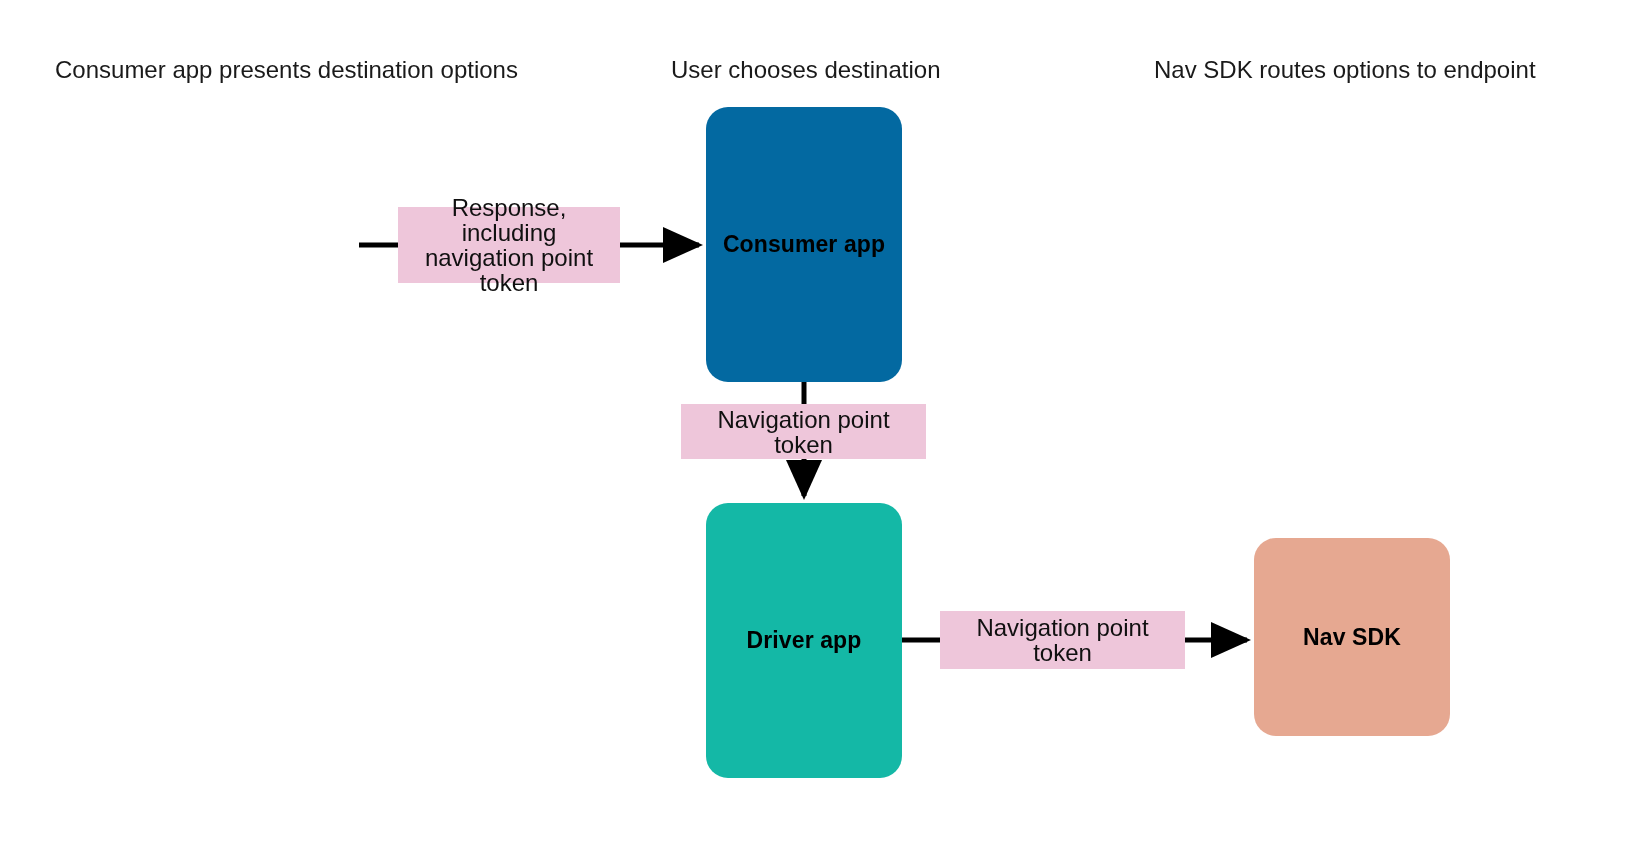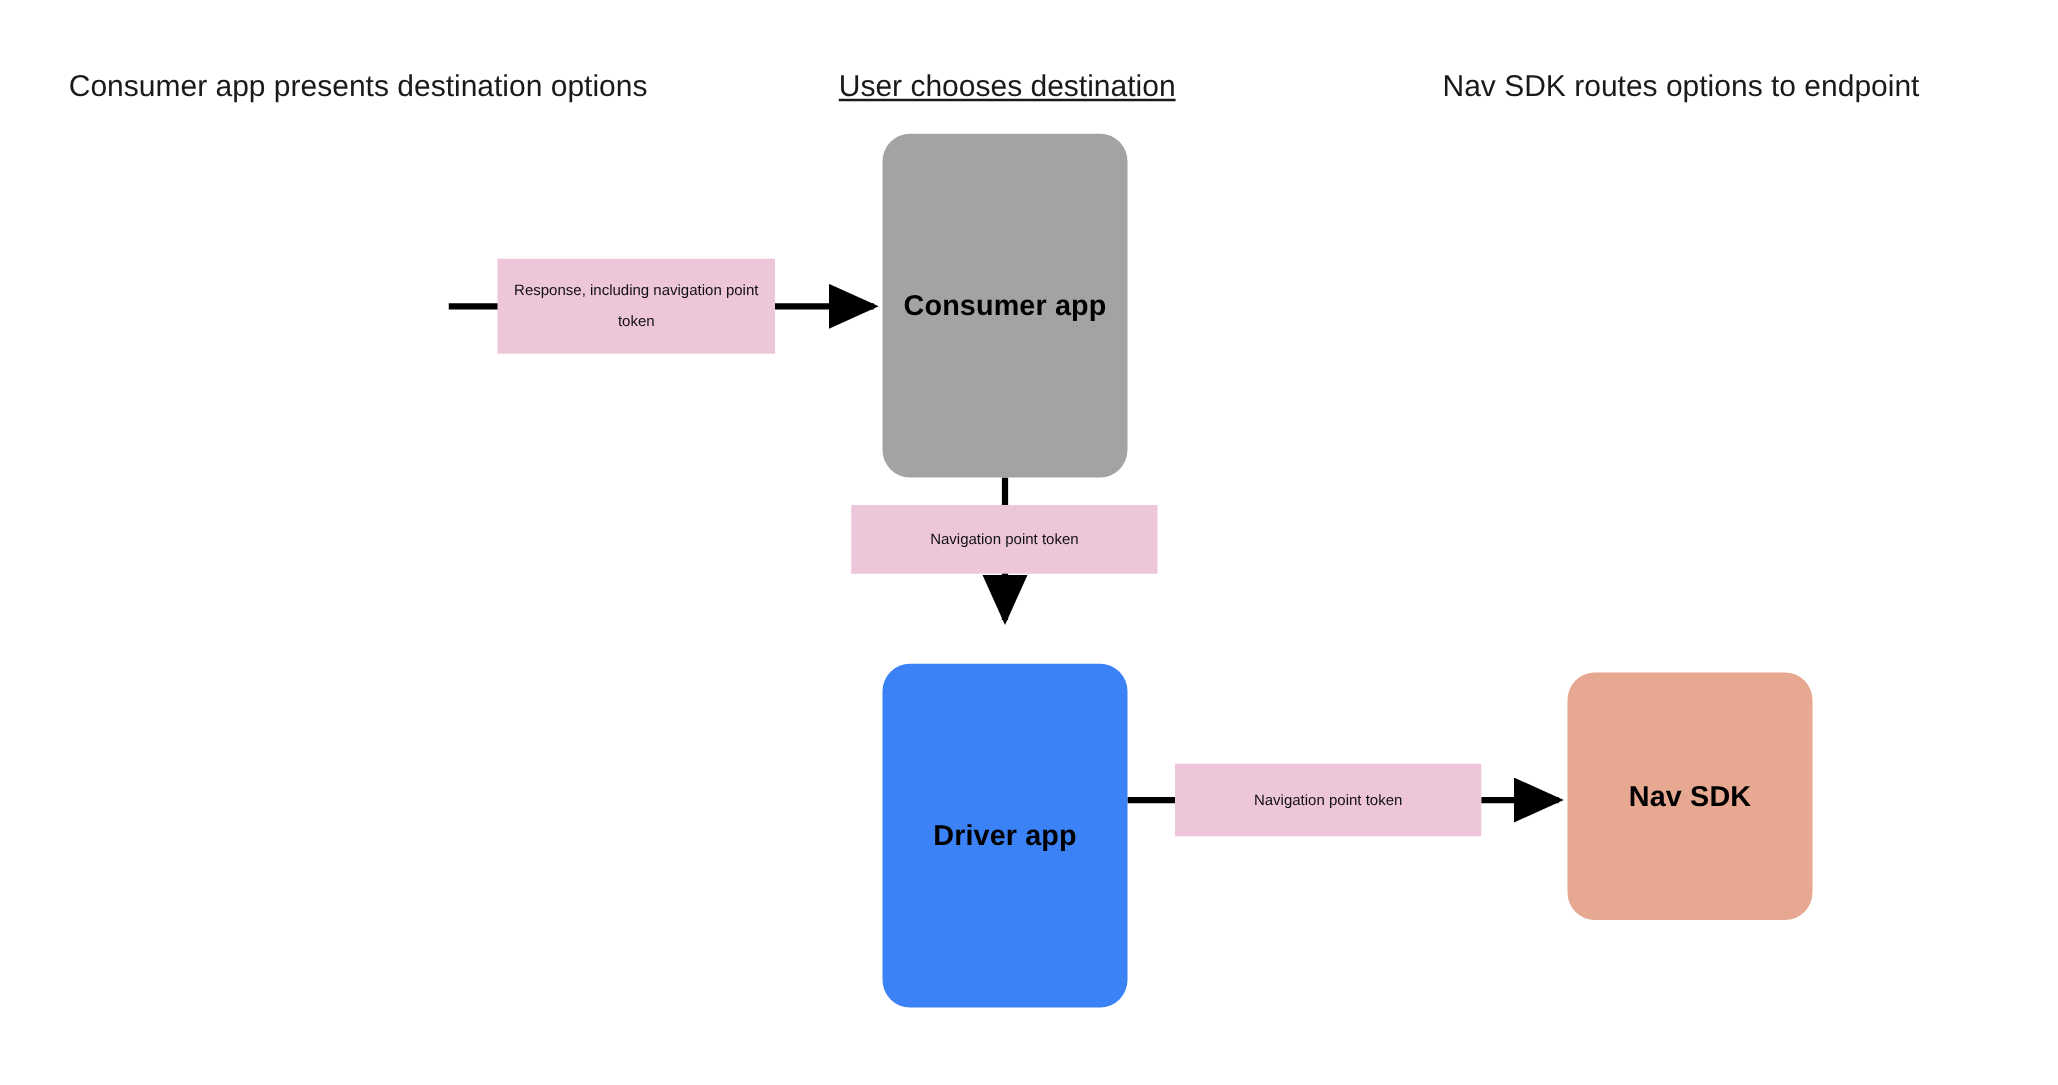--- a/index.html
+++ b/index.html
@@ -25,21 +25,21 @@
   }
   .stage-header {
     position: absolute;
     font-size: 24px;
     line-height: 28px;
     font-weight: 400;
     color: #1a1a1a;
     white-space: nowrap;
   }
   #stage-header-1 { left: 55px;   top: 56px; }
-  #stage-header-2 { left: 671px;  top: 56px; text-decoration: underline; }
+  #stage-header-2 { left: 671px;  top: 56px; }
   #stage-header-3 { left: 1154px; top: 56px; }
 
   .node-box {
     position: absolute;
     border-radius: 22px;
     display: flex;
     align-items: center;
     justify-content: center;
   }
   .node-label {
@@ -68,21 +68,21 @@
     background: #e6a891;
   }
 
   .edge-label {
     position: absolute;
     background: #eec6da;
     display: flex;
     align-items: center;
     justify-content: center;
     text-align: center;
-    font-size: 12px;
+    font-size: 24px;
     line-height: 25px;
     font-weight: 400;
     color: #101010;
     padding: 0 6px;
     box-sizing: border-box;
   }
   #edge-label-geocoding-to-consumer {
     left: 398px; top: 207px; width: 222px; height: 76px;
   }
   #edge-label-consumer-to-driver {
@@ -126,25 +126,25 @@
     <line x1="804" y1="382" x2="804" y2="405" stroke="#000000" stroke-width="5"></line>
 
     <line x1="804" y1="458" x2="804" y2="496" stroke="#000000" stroke-width="5" marker-end="url(#arrow-head-down)"></line>
 
     <line x1="902" y1="640" x2="941" y2="640" stroke="#000000" stroke-width="5"></line>
 
     <line x1="1185" y1="640" x2="1247" y2="640" stroke="#000000" stroke-width="5" marker-end="url(#arrow-head-right)"></line>
   </svg>
 
 
-  <div class="node-box" id="node-consumer-app" style="background: #a3a3a3;">
+  <div class="node-box" id="node-consumer-app" style="background: #0369a1;">
     <span class="node-label">Consumer app</span>
   </div>
 
-  <div class="node-box" id="node-driver-app" style="background: #3b82f6; margin-top: 28px;">
+  <div class="node-box" id="node-driver-app" style="background: #14b8a6;">
     <span class="node-label">Driver app</span>
   </div>
 
   <div class="node-box" id="node-nav-sdk" style="background: rgb(230, 168, 145);">
     <span class="node-label">Nav SDK</span>
   </div>
 
   <div class="edge-label" id="edge-label-geocoding-to-consumer" style="background: rgb(238, 198, 218);">Response, including navigation point token</div>
 
   <div class="edge-label" id="edge-label-consumer-to-driver" style="background: rgb(238, 198, 218);">Navigation point token</div>

